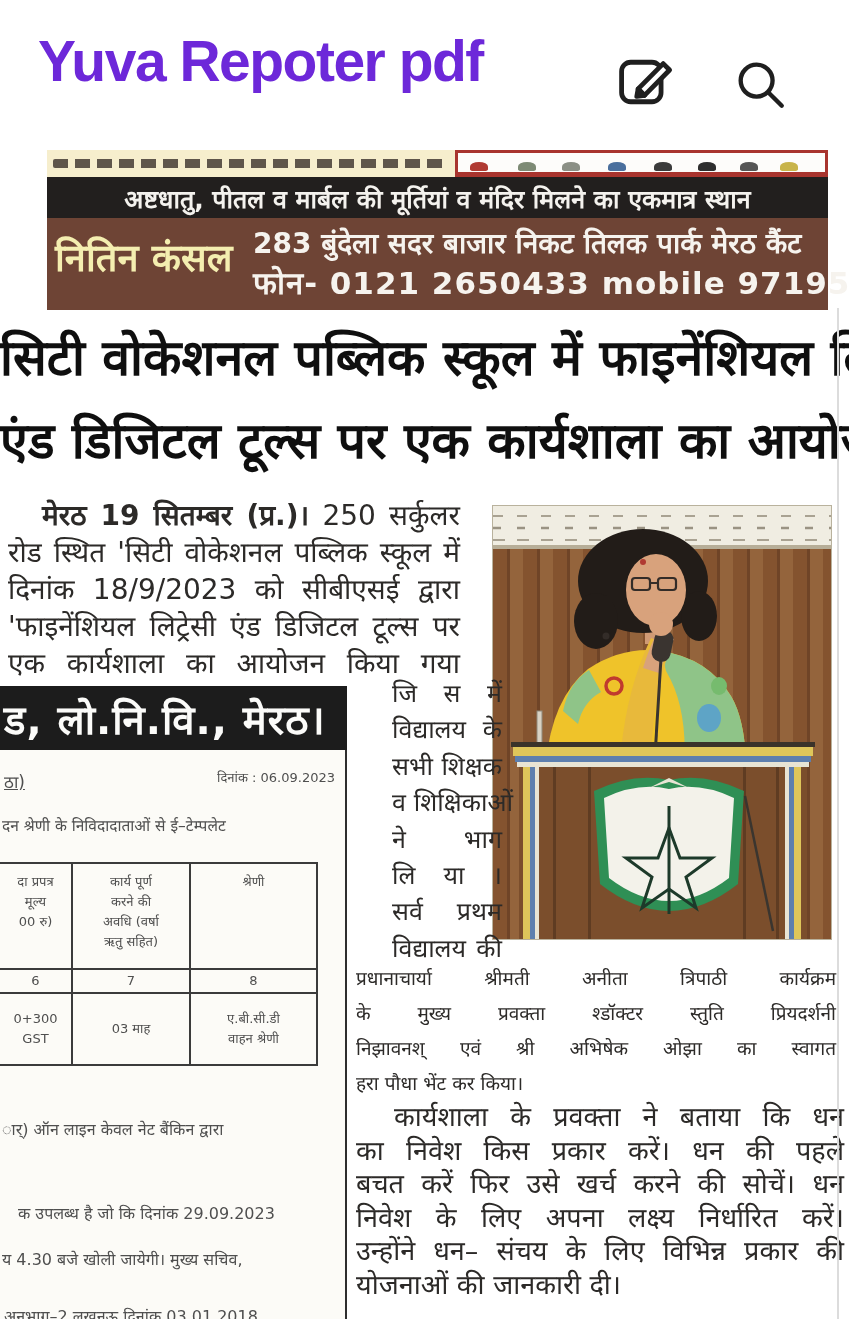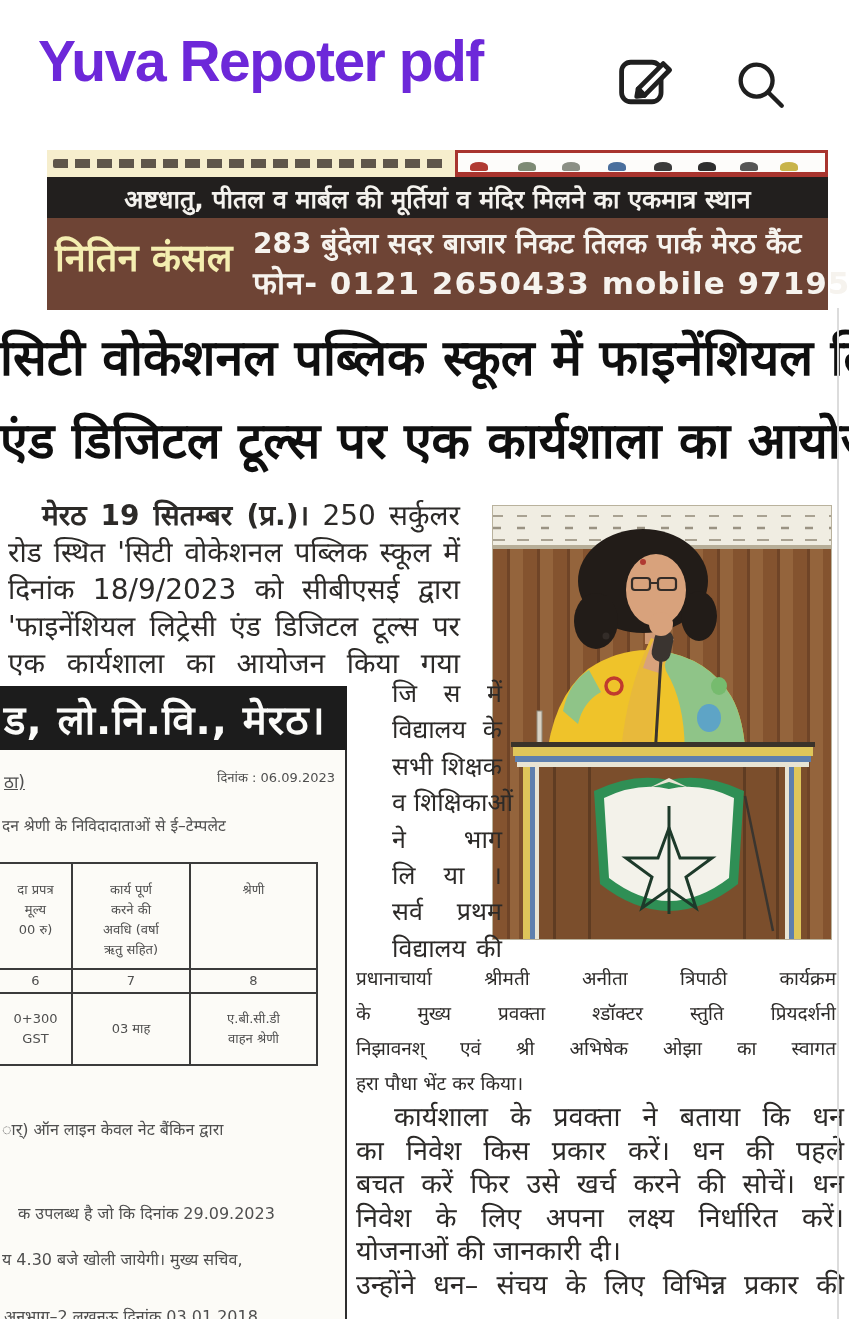--- a/index.html
+++ b/index.html
@@ -76,21 +76,21 @@
   .tender-label { left:4px; top:20px; font-size:17px; text-decoration:underline; }
   .tender-date { right:10px; top:18px; font-size:13px; }
   .tender-intro { left:2px; top:64px; font-size:15.5px; }
   .tender-table { position:absolute; left:0; top:112px; width:318px;
     border-top:2px solid #3b3b3b; border-bottom:2px solid #3b3b3b;
     filter:blur(0.35px); color:#4f4f4f; }
   .t-row { display:grid; grid-template-columns:73px 118px 127px; }
   .t-cell { border-right:2px solid #3b3b3b; box-sizing:border-box;
     display:flex; flex-direction:column; align-items:center; justify-content:center;
     font-size:13px; line-height:20px; text-align:center; }
-  .t-head .t-cell { height:104px; justify-content:flex-start; padding-top:16px; }
+  .t-head .t-cell { height:104px; justify-content:flex-start; padding-top:8px; }
   .t-nums .t-cell { height:26px; border-top:2px solid #3b3b3b; border-bottom:2px solid #3b3b3b; }
   .t-data .t-cell { height:70px; }
   .t-cell.c1 { border-left:none; }
   .tb-line1 { left:2px; top:368px; }
   .tb-line2 { left:2px; top:452px;margin-left:16px; }
   .tb-line3 { left:2px; top:498px; }
   .tb-line4 { left:4px; top:540px;margin-top:15px; }
 
   .edge-line { left:837px; top:176px; width:2px; height:1011px; background:#dcdcdc; }
 </style>
@@ -238,22 +238,22 @@
       <div class="jl">के मुख्य प्रवक्ता श्डॉक्टर स्तुति प्रियदर्शनी</div>
       <div class="jl">निझावनश् एवं श्री अभिषेक ओझा का स्वागत</div>
       <div class="jl last">हरा पौधा भेंट कर किया।</div>
     </div>
 
     <div class="abs para3 dev">
       <div class="jl indent">कार्यशाला के प्रवक्ता ने बताया कि धन</div>
       <div class="jl">का निवेश किस प्रकार करें। धन की पहले</div>
       <div class="jl">बचत करें फिर उसे खर्च करने की सोचें। धन</div>
       <div class="jl">निवेश के लिए अपना लक्ष्य निर्धारित करें।</div>
+      <div class="jl">उन्होंने धन– संचय के लिए विभिन्न प्रकार की</div>
       <div class="jl last">योजनाओं की जानकारी दी।</div>
-      <div class="jl">उन्होंने धन– संचय के लिए विभिन्न प्रकार की</div>
     </div>
 
     <div class="abs tender-banner dev">ड, लो.नि.वि., मेरठ।</div>
     <div class="abs tender-body">
       <div class="scan-sm tender-label dev">ठा)</div>
       <div class="scan-sm tender-date dev">दिनांक : 06.09.2023</div>
       <div class="scan-sm tender-intro dev">दन श्रेणी के निविदादाताओं से ई–टेम्पलेट</div>
 
       <div class="tender-table dev">
         <div class="t-row t-head">

